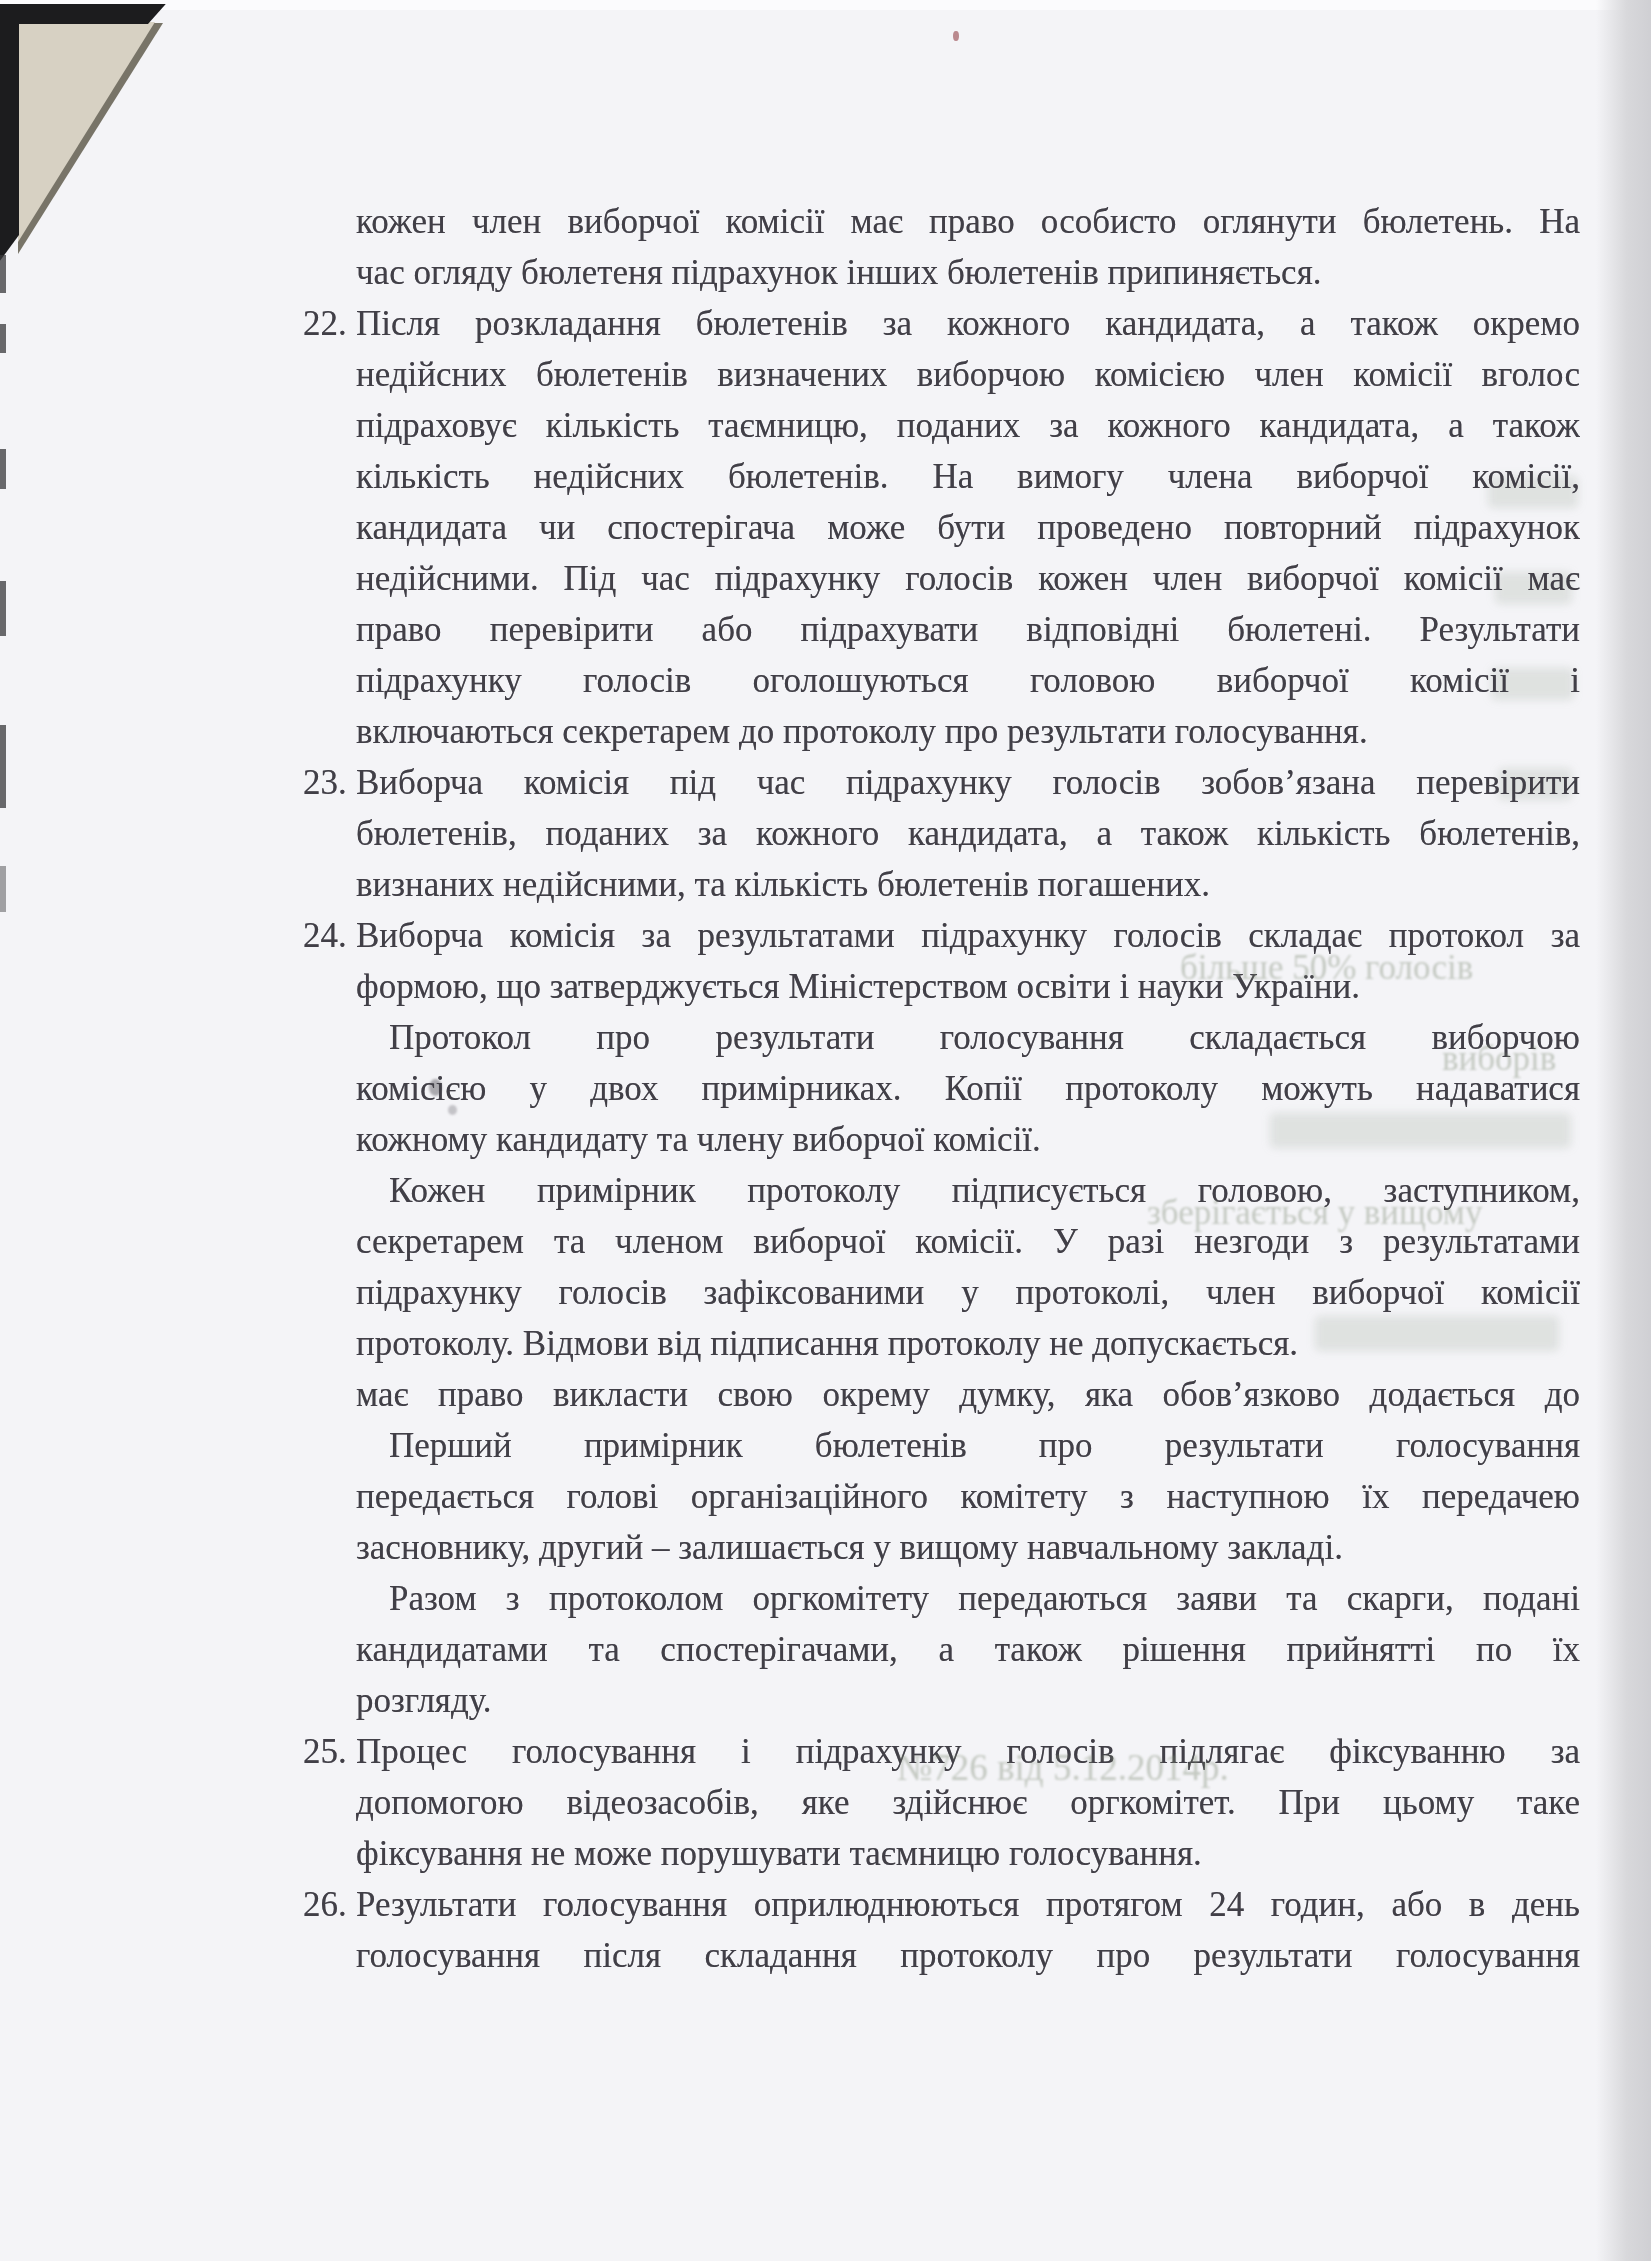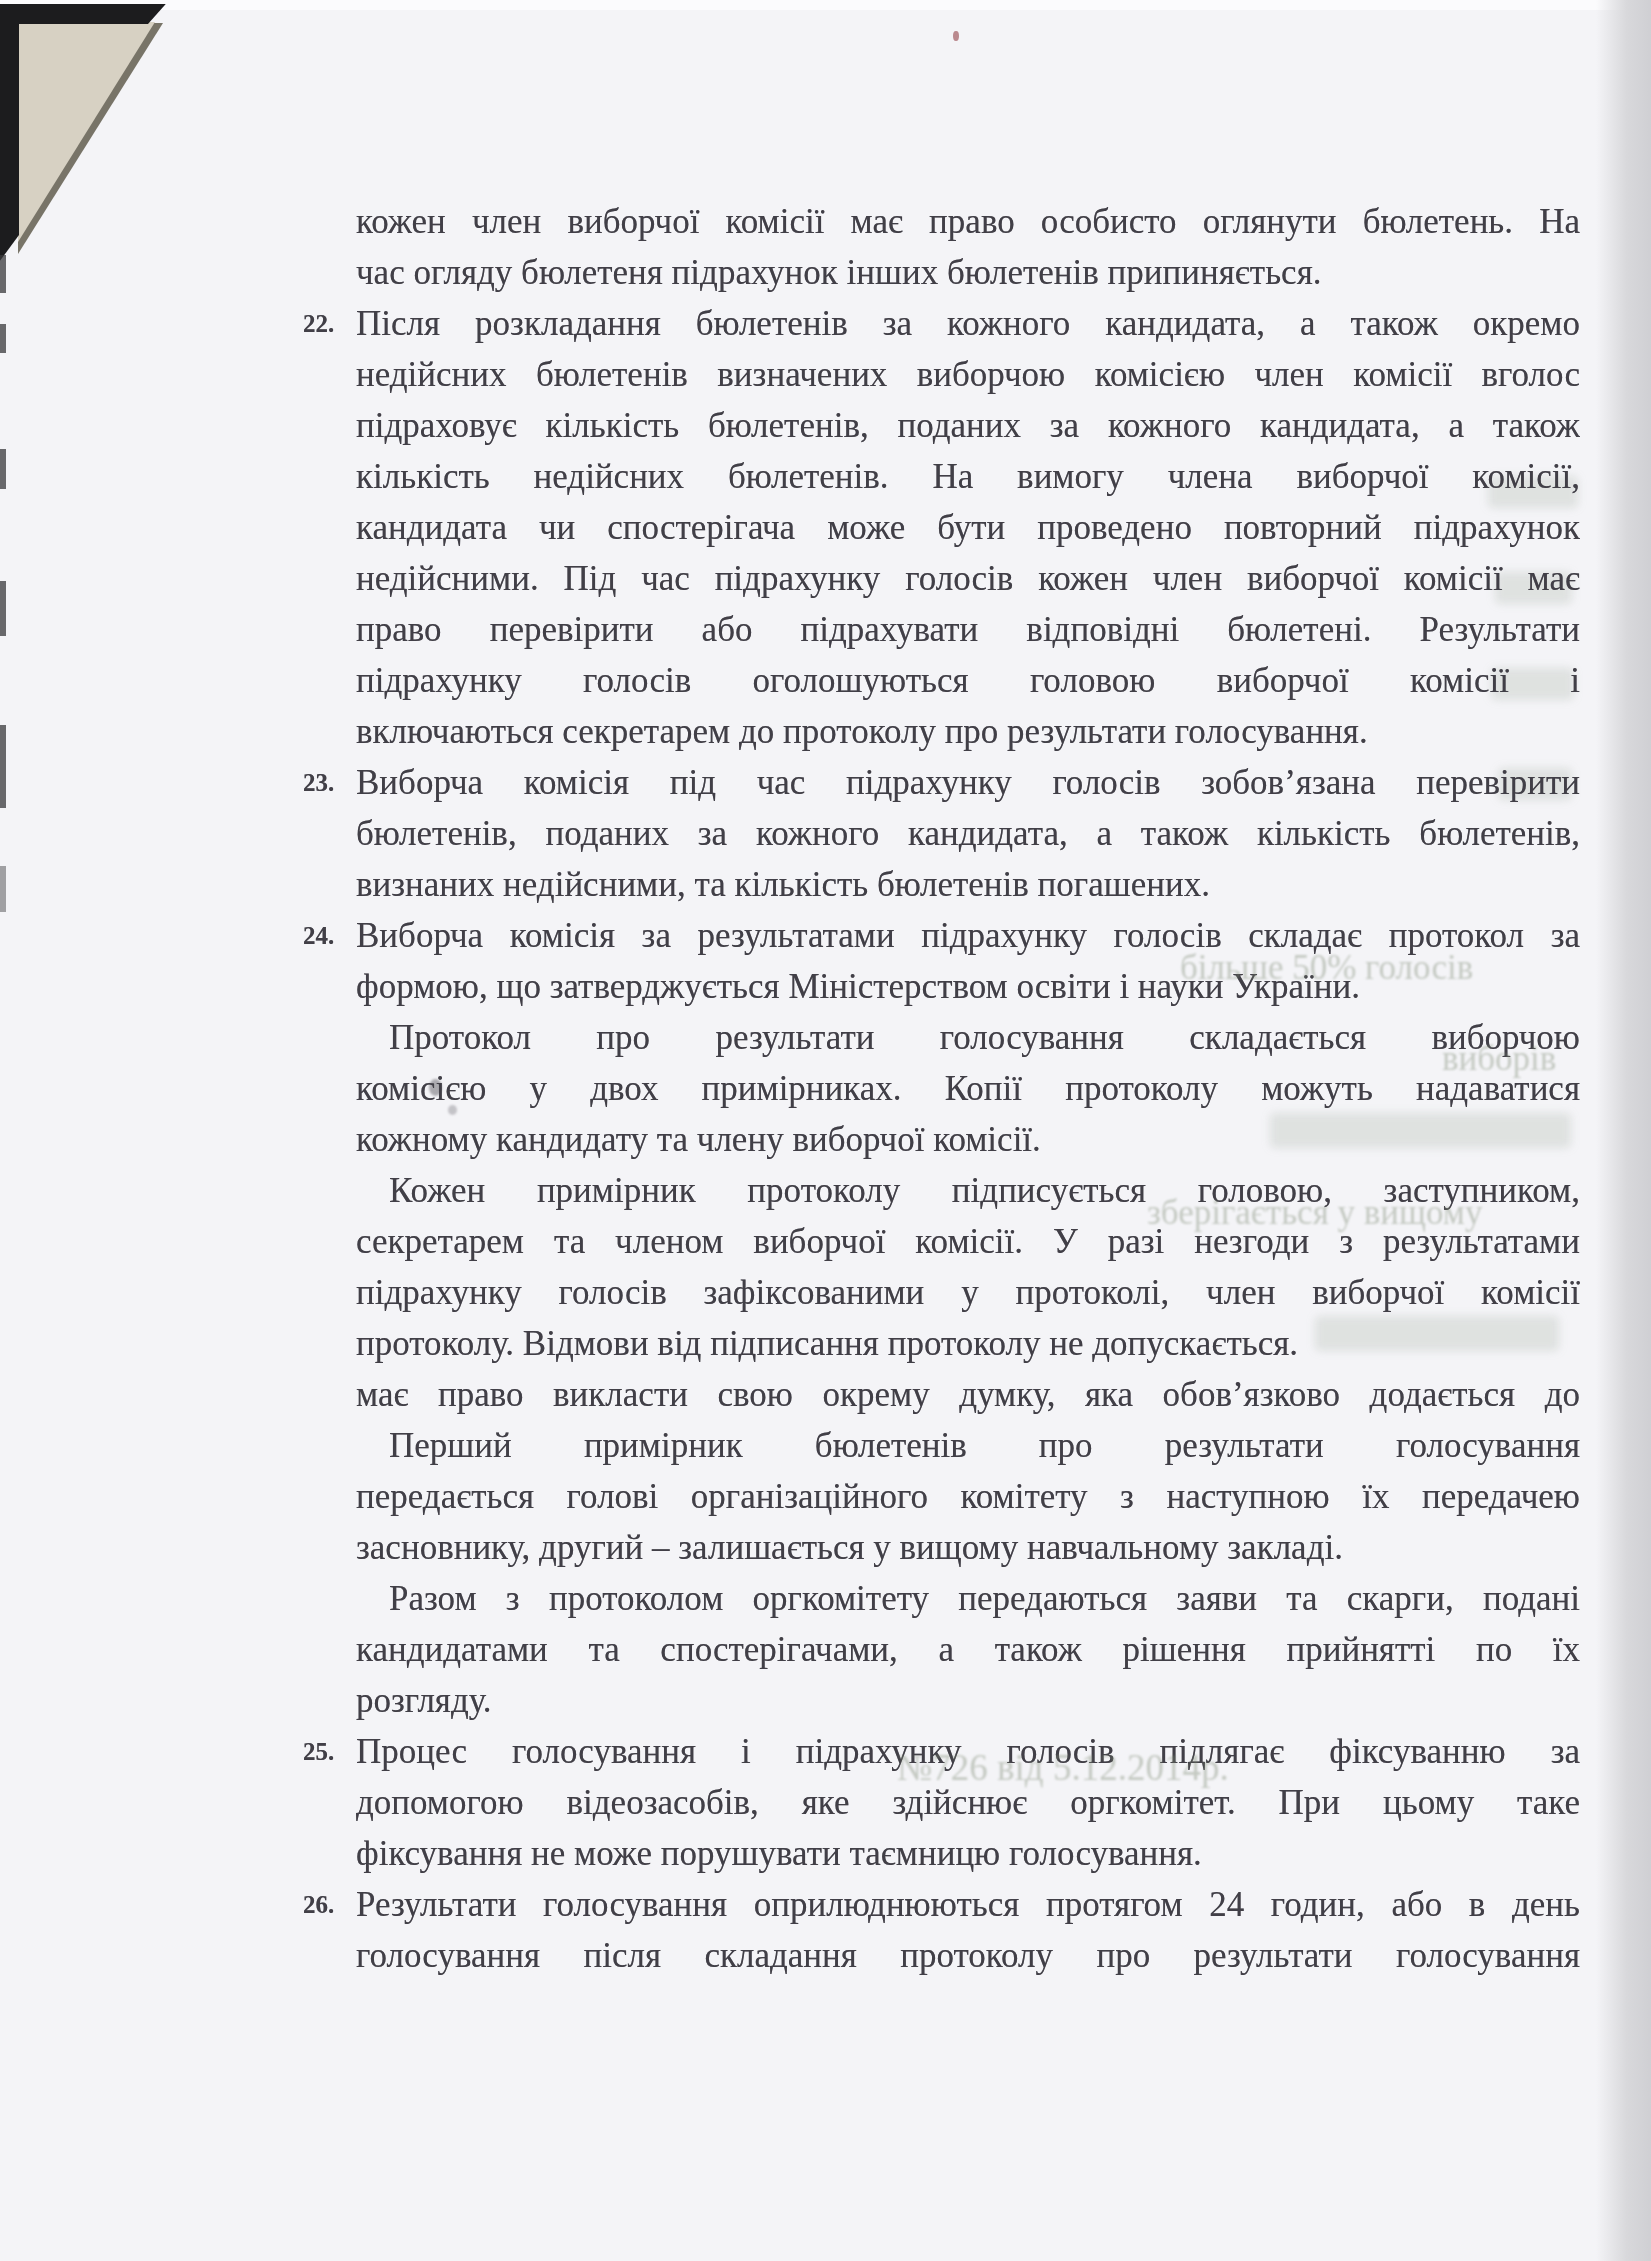--- a/index.html
+++ b/index.html
@@ -31,22 +31,22 @@
   .line{
     height:51px;line-height:51px;font-size:35px;
     text-align:justify;text-align-last:justify;
     overflow:hidden;white-space:normal;
     text-shadow:0 0 0.6px rgba(65,63,71,.55);
   }
   .line.last{text-align:center;text-align-last:left;}
   .line.indent{padding-left:33px;}
   .para,.block{margin-left:53px;}
   .item{position:relative;}
-  .num{position:absolute;left:0;top:0;font-size:25px;line-height:51px;
-    text-shadow:0 0 0.6px rgba(65,63,71,.55);font-weight:bold;}
+  .num{position:absolute;left:0;top:0;font-size:35px;line-height:51px;
+    text-shadow:0 0 0.6px rgba(65,63,71,.55);}
   
   .ghost{position:absolute;color:rgba(124,138,116,.40);filter:blur(1px);
     white-space:nowrap;font-size:35px;}
   .smudge{position:absolute;background:rgba(130,142,120,.18);filter:blur(4.5px);border-radius:5.1px;}
   .speck{position:absolute;border-radius:50%;}
 </style>
 </head>
 <body>
 
 <div class="page">
@@ -82,21 +82,21 @@
   <div class="text-block">
       <div class="para">
         <div class="line">кожен член виборчої комісії має право особисто оглянути бюлетень. На</div>
         <div class="line last">час огляду бюлетеня підрахунок інших бюлетенів припиняється.</div>
       </div>
       <div class="item">
         <span class="num">22.</span>
         <div class="block">
           <div class="line">Після розкладання бюлетенів за кожного кандидата, а також окремо</div>
           <div class="line">недійсних бюлетенів визначених виборчою комісією член комісії вголос</div>
-          <div class="line">підраховує кількість бюлетенів, поданих за кожного кандидата, а також</div>
+          <div class="line">підраховує кількість таємницю, поданих за кожного кандидата, а також</div>
           <div class="line">кількість недійсних бюлетенів. На вимогу члена виборчої комісії,</div>
           <div class="line">кандидата чи спостерігача може бути проведено повторний підрахунок</div>
           <div class="line">недійсними. Під час підрахунку голосів кожен член виборчої комісії має</div>
           <div class="line">право перевірити або підрахувати відповідні бюлетені. Результати</div>
           <div class="line">підрахунку голосів оголошуються головою виборчої комісії і</div>
           <div class="line last">включаються секретарем до протоколу про результати голосування.</div>
         </div>
       </div>
       <div class="item">
         <span class="num">23.</span>

